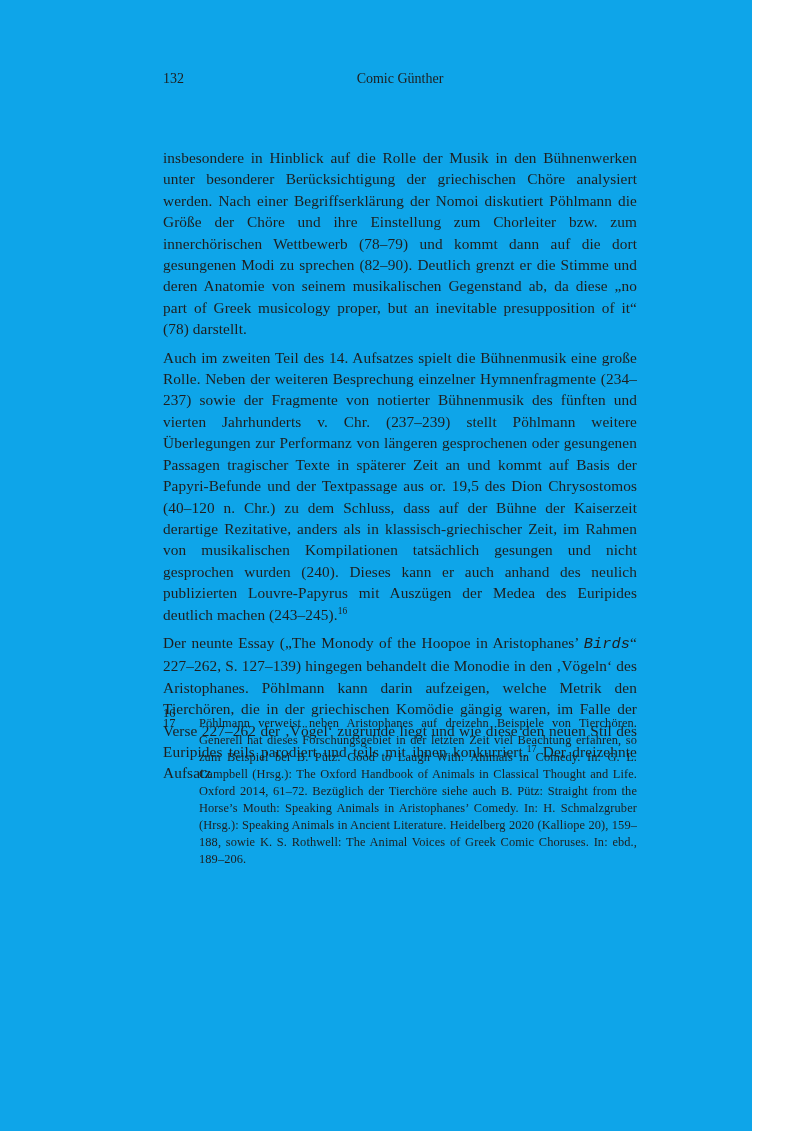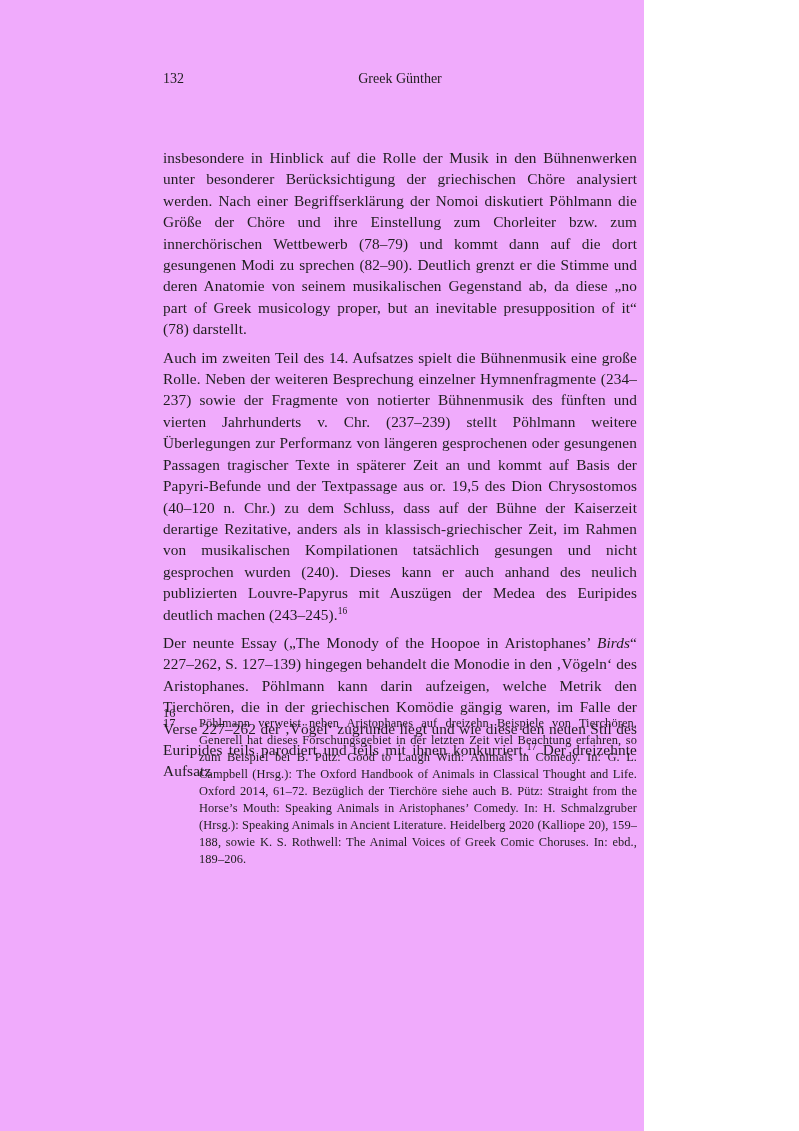--- a/index.html
+++ b/index.html
@@ -2,23 +2,23 @@
 <html lang="de"><head>
 <meta charset="utf-8">
 <style>
   html, body {
     margin: 0;
     padding: 0;
     background: #ffffff;
   }
   .page {
     position: relative;
-    width: 644px;
+    width: 752px;
     height: 1131px;
-    background: #f0abfc;
+    background: #0ea5e9;
     font-family: "Liberation Serif", "DejaVu Serif", serif;
     color: #1e1e1e;
     overflow: hidden;
   }
   
   .running-header {
     position: absolute;
     top: 70px;
     left: 163px;
     width: 474px;
@@ -52,21 +52,21 @@
     text-indent: 0;
   }
   .para:last-child { margin-bottom: 0; }
   .body-text sup, .fn-text sup {
     font-size: 0.62em;
     line-height: 0;
     vertical-align: baseline;
     position: relative;
     top: -0.55em;
   }
-  .book-title-italic { font-style: italic; }
+  .book-title-italic { font-style: italic; font-family: Liberation Mono, monospace; }
   
   .footnotes {
     position: absolute;
     top: 705px;
     left: 163px;
     width: 474px;
     font-size: 12.4px;
     line-height: 17px;
     text-align: justify;
     letter-spacing: 0.1px;
@@ -83,21 +83,21 @@
     top: 0;
   }
 </style>
 </head>
 <body>
 
 <div class="page">
 
   <div class="running-header">
     <span class="page-number">132</span>
-    <span class="running-title">Greek Günther</span>
+    <span class="running-title">Comic Günther</span>
   </div>
 
   <div class="body-text">
 
     <p class="para"><span>insbesondere in Hinblick auf die Rolle der Musik in den Bühnenwerken unter besonderer Berücksichtigung der griechischen Chöre analysiert werden. Nach einer Begriffserklärung der Nomoi diskutiert Pöhlmann die Größe der Chöre und ihre Einstellung zum Chorleiter bzw. zum innerchörischen Wettbewerb (78–79) und kommt dann auf die dort gesungenen Modi zu sprechen (82–90). Deutlich grenzt er die Stimme und deren Anatomie von seinem musikalischen Gegenstand ab, da diese „no part of Greek musicology proper, but an inevitable presupposition of it“ (78) darstellt.</span></p>
 
     <p class="para"><span>Auch im zweiten Teil des 14. Aufsatzes spielt die Bühnenmusik eine große Rolle. Neben der weiteren Besprechung einzelner Hymnenfragmente (234–237) sowie der Fragmente von notierter Bühnenmusik des fünften und vierten Jahrhunderts v. Chr. (237–239) stellt Pöhlmann weitere Überlegungen zur Performanz von längeren gesprochenen oder gesungenen Passagen tragischer Texte in späterer Zeit an und kommt auf Basis der Papyri-Befunde und der Textpassage aus or. 19,5 des Dion Chrysostomos (40–120 n. Chr.) zu dem Schluss, dass auf der Bühne der Kaiserzeit derartige Rezitative, anders als in klassisch-griechischer Zeit, im Rahmen von musikalischen Kompilationen tatsächlich gesungen und nicht gesprochen wurden (240). Dieses kann er auch anhand des neulich publizierten Louvre-Papyrus mit Auszügen der Medea des Euripides deutlich machen (243–245).</span><sup>16</sup></p>
 
     <p class="para"><span>Der neunte Essay („The Monody of the Hoopoe in Aristophanes’ </span><em class="book-title-italic">Birds</em><span>“ 227–262, S. 127–139) hingegen behandelt die Monodie in den ‚Vögeln‘ des Aristophanes. Pöhlmann kann darin aufzeigen, welche Metrik den Tierchören, die in der griechischen Komödie gängig waren, im Falle der Verse 227–262 der ‚Vögel‘ zugrunde liegt und wie diese den neuen Stil des Euripides teils parodiert und teils mit ihnen konkurriert.</span><sup>17</sup><span> Der dreizehnte Aufsatz</span></p>
 

